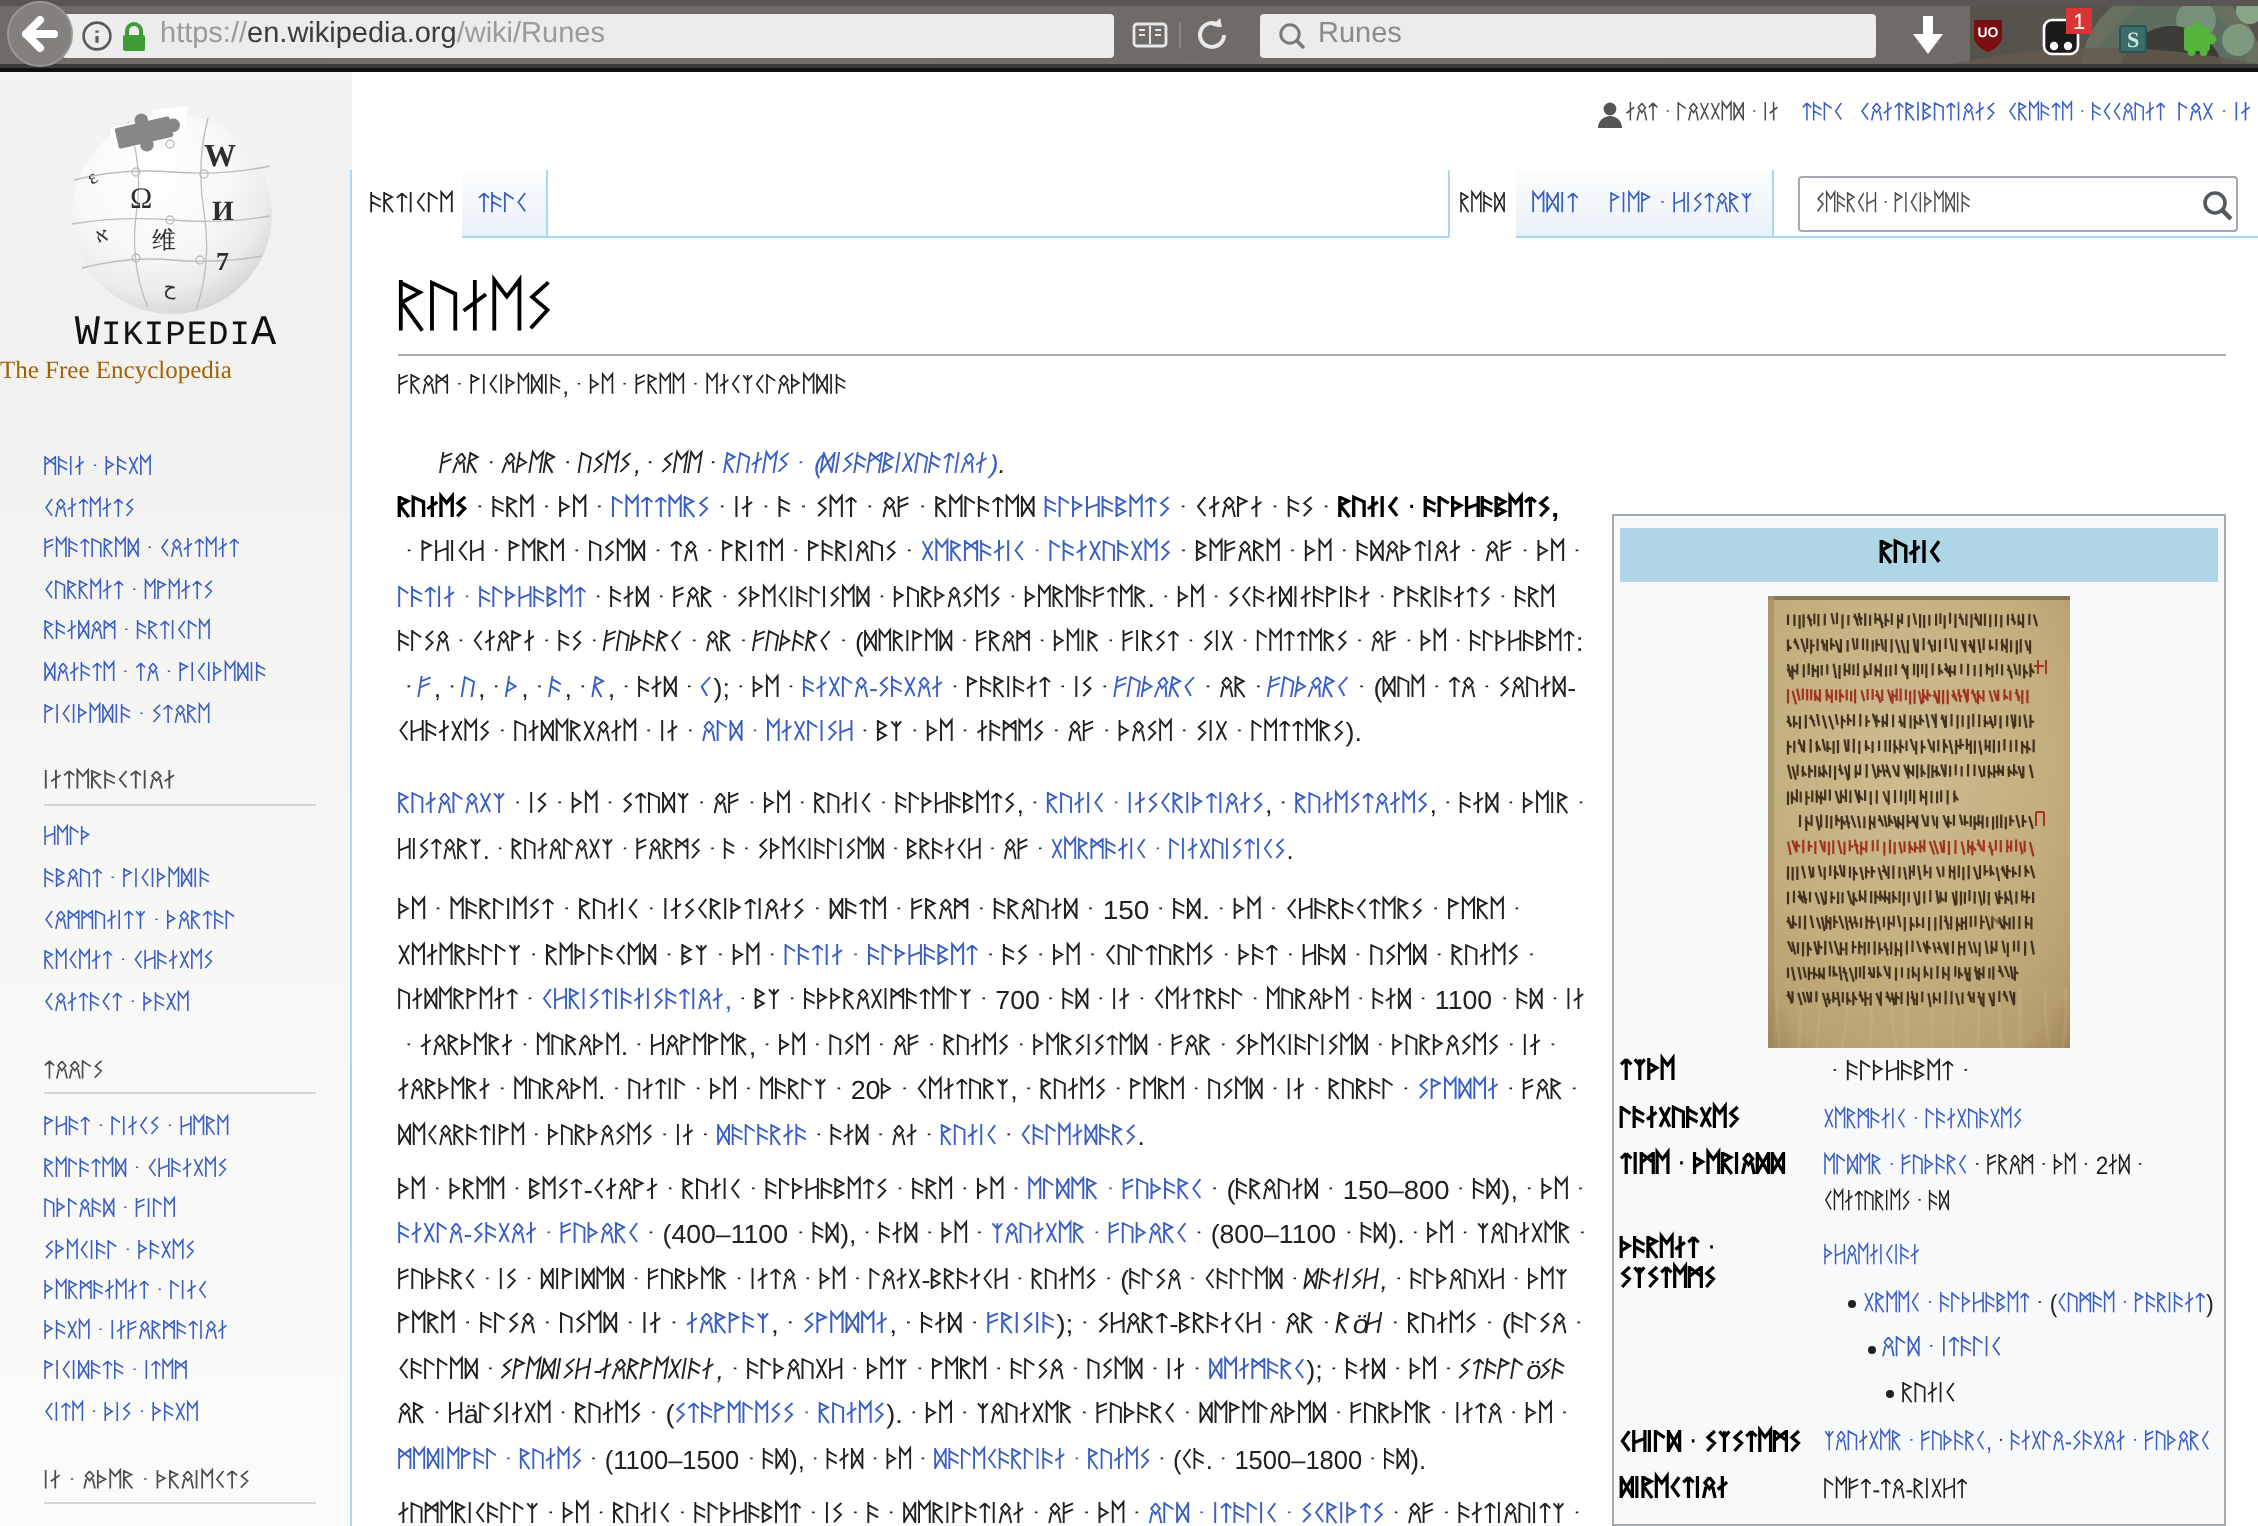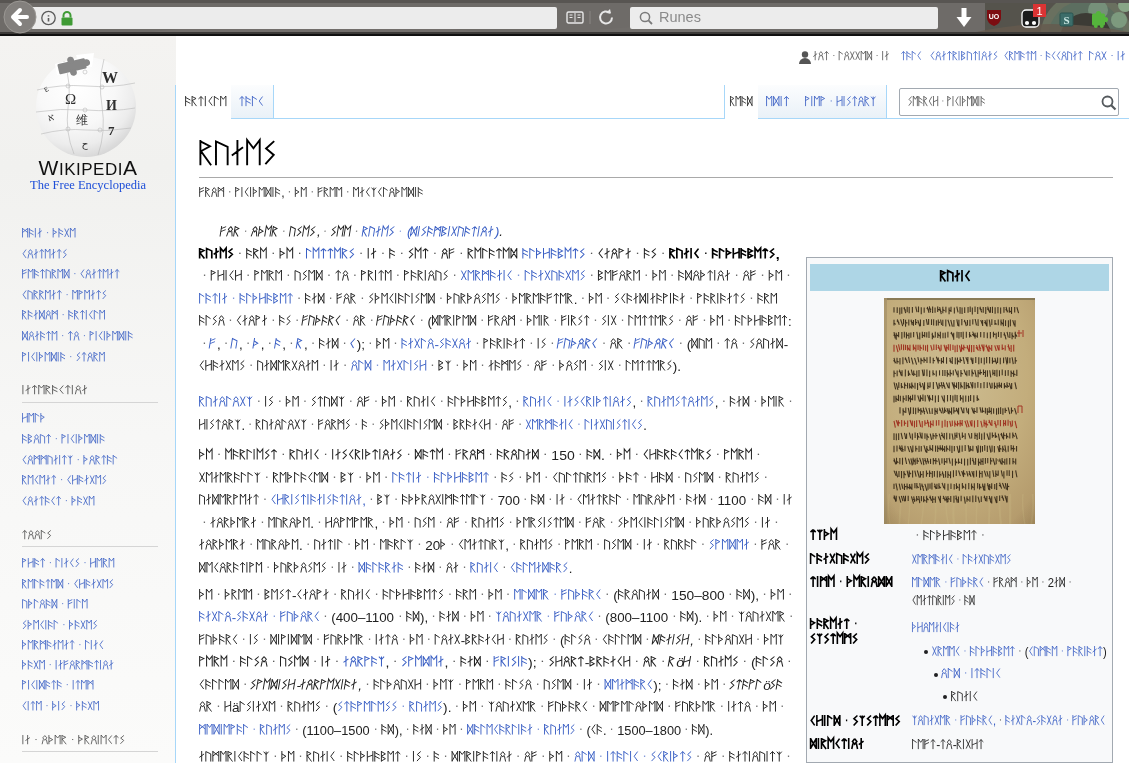--- a/index.html
+++ b/index.html
@@ -22,20 +22,21 @@
     <svg class="abs" style="left:1px;top:-1px" width="40" height="38">
       <circle cx="19" cy="18" r="16" fill="#83807d" stroke="#9b9894" stroke-width="1"></circle>
       <path d="M12 18 H26 M12 18 L19 11 M12 18 L19 25" stroke="#fff" stroke-width="4" fill="none" stroke-linecap="round" stroke-linejoin="round"></path>
     </svg>
     <svg class="abs" style="left:41px;top:10px" width="40" height="17">
       <circle cx="7.5" cy="8" r="6.7" fill="none" stroke="#5a5a5a" stroke-width="1.3"></circle>
       <path d="M7.5 5.2v1.2M7.5 8v3.4" stroke="#5a5a5a" stroke-width="1.6"></path>
       <rect x="20.5" y="7.5" width="11" height="8" rx="1" fill="#3f9b35"></rect>
       <path d="M22.5 7.5 V5.5 a3.5 3.5 0 0 1 7 0 V7.5" fill="none" stroke="#3f9b35" stroke-width="2"></path>
     </svg>
+    <div class="abs" style="left:80px;top:9px;font-size:14.5px;color:#9a9a9a;white-space:nowrap">https://<span style="color:#3c3c3c">en.wikipedia.org</span>/wiki/Runes</div>
     <svg class="abs" style="left:566px;top:9px" width="60" height="20">
       <rect x="1" y="3" width="16" height="11" rx="1.5" fill="none" stroke="#e8e8e8" stroke-width="1.4"></rect>
       <path d="M9 4v9M3.5 6h3M3.5 8.5h3M11.5 6h3M11.5 8.5h3" stroke="#e8e8e8" stroke-width="1"></path>
       <path d="M24 2v13" stroke="#8a8783" stroke-width="1"></path>
       <path d="M46 8.5 a6 6 0 1 1 -2 -4.5" fill="none" stroke="#e8e8e8" stroke-width="2"></path>
       <path d="M44 0 l1 4.5 -5 -0.5 z" fill="#e8e8e8"></path>
     </svg>
     <svg class="abs" style="left:638px;top:10px" width="18" height="18">
       <circle cx="7" cy="7" r="4.6" fill="none" stroke="#7a7a7a" stroke-width="1.5"></circle>
       <path d="M10.4 10.4 L14 14" stroke="#7a7a7a" stroke-width="1.8"></path>
@@ -178,22 +179,22 @@
       <text x="72" y="31" font-size="16" font-weight="bold">W</text>
       <text x="35" y="52" font-size="15">Ω</text>
       <text x="76" y="58" font-size="14" font-weight="bold">И</text>
       <text x="46" y="72" font-size="12">维</text>
       <text x="78" y="83" font-size="13" font-weight="bold">7</text>
       <text x="14" y="40" font-size="10" transform="rotate(-35 16 37)">ε</text>
       <text x="18" y="69" font-size="10" transform="rotate(-12 20 66)">א</text>
       <text x="52" y="95" font-size="10" transform="rotate(8 54 91)">ح</text>
     </g>
   </svg>
-<div class="abs" style="left:0;top:156px;width:176px;text-align:center;font-family:Liberation Sans, sans-serif;font-size:21px;letter-spacing:0.5px;color:#111">W<span style="font-size:17px">IKIPEDI</span>A</div>
-<div class="abs" style="left:0;top:178px;width:176px;text-align:center;font-family:'Liberation Serif',serif;font-size:12.5px;color:#1d4ed8">The Free Encyclopedia</div>
+<div class="abs" style="left:0;top:156px;width:176px;text-align:center;font-family:Liberation Mono, monospace;font-size:21px;letter-spacing:0.5px;color:#111">W<span style="font-size:17px">IKIPEDI</span>A</div>
+<div class="abs" style="left:0;top:178px;width:176px;text-align:left;font-family:'Liberation Serif',serif;font-size:12.5px;color:#a16207">The Free Encyclopedia</div>
 <svg style="position:absolute;left:22px;top:228.32px;overflow:visible" width="56.2" height="13.76" viewBox="0 0 56.2 13.76">
     <g transform="scale(0.86 0.86)" font-family="Liberation Sans, sans-serif">
       <path fill="none" stroke="#3a5fc4" stroke-width="0.93" d="M0.6 0V11M6.6 0V11M0.6 0.6L6.6 5.2M6.6 0.6L0.6 5.2M8.54 0V11M8.54 1.6L13.44 4.3M8.54 5.3L13.44 8M15.53 0V11M20.67 0V11M18.27 6.7L23.07 3.1M29.04 5.4h1.3M36.24 0V11M36.24 2.6L40.24 4.9L36.24 7.4M42.93 0V11M42.93 1.6L47.83 4.3M42.93 5.3L47.83 8M49.62 0.6L54.42 10.4M54.42 0.6L49.62 10.4M56.31 11V0L59.01 3.6L61.71 0V11"></path>
     </g>
   </svg>
 <svg style="position:absolute;left:22px;top:248.82px;overflow:visible" width="47.83" height="13.76" viewBox="0 0 47.83 13.76">
     <g transform="scale(0.86 0.86)" font-family="Liberation Sans, sans-serif">
       <path fill="none" stroke="#3a5fc4" stroke-width="0.93" d="M4.7 0.6L1.2 5.5L4.7 10.4M8.07 5.4L6.87 11M11.47 5.4L12.67 11M9.77 0.7L11.97 3.4L9.77 6.3L7.57 3.4L9.77 0.7M16.29 0V11M13.88 6.7L18.68 3.1M22.96 0.5V11M22.96 0.7L20.36 3.2M22.96 0.7L25.55 3.2M27.14 11V0L29.84 3.6L32.54 0V11M36.56 0V11M34.16 6.7L38.96 3.1M43.23 0.5V11M43.23 0.7L40.63 3.2M43.23 0.7L45.83 3.2M51.72 0.5L48.22 3.7L51.52 6.5L47.92 10.5"></path>
     </g>
   </svg>

